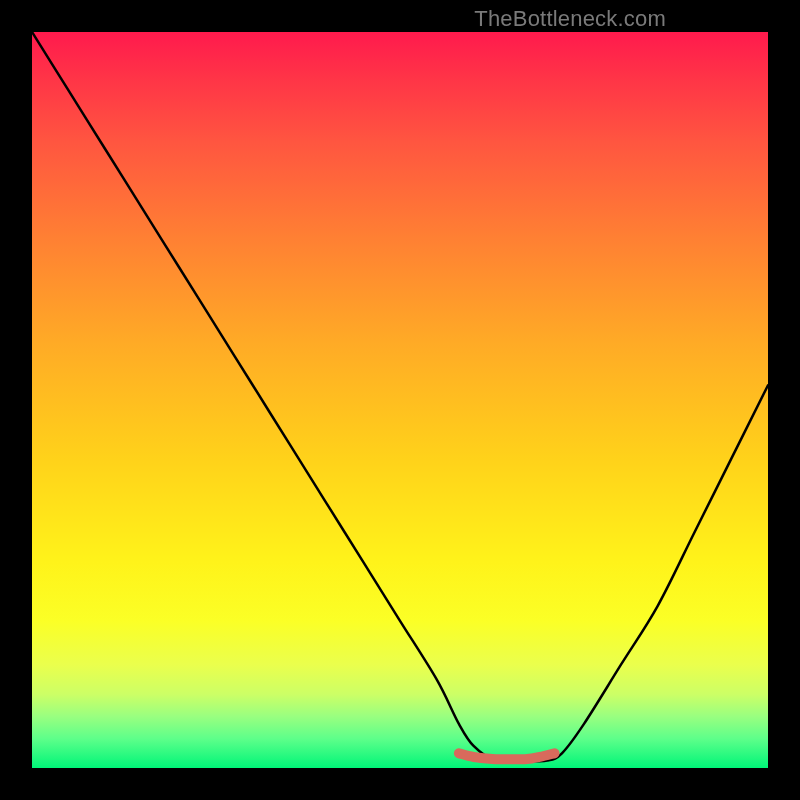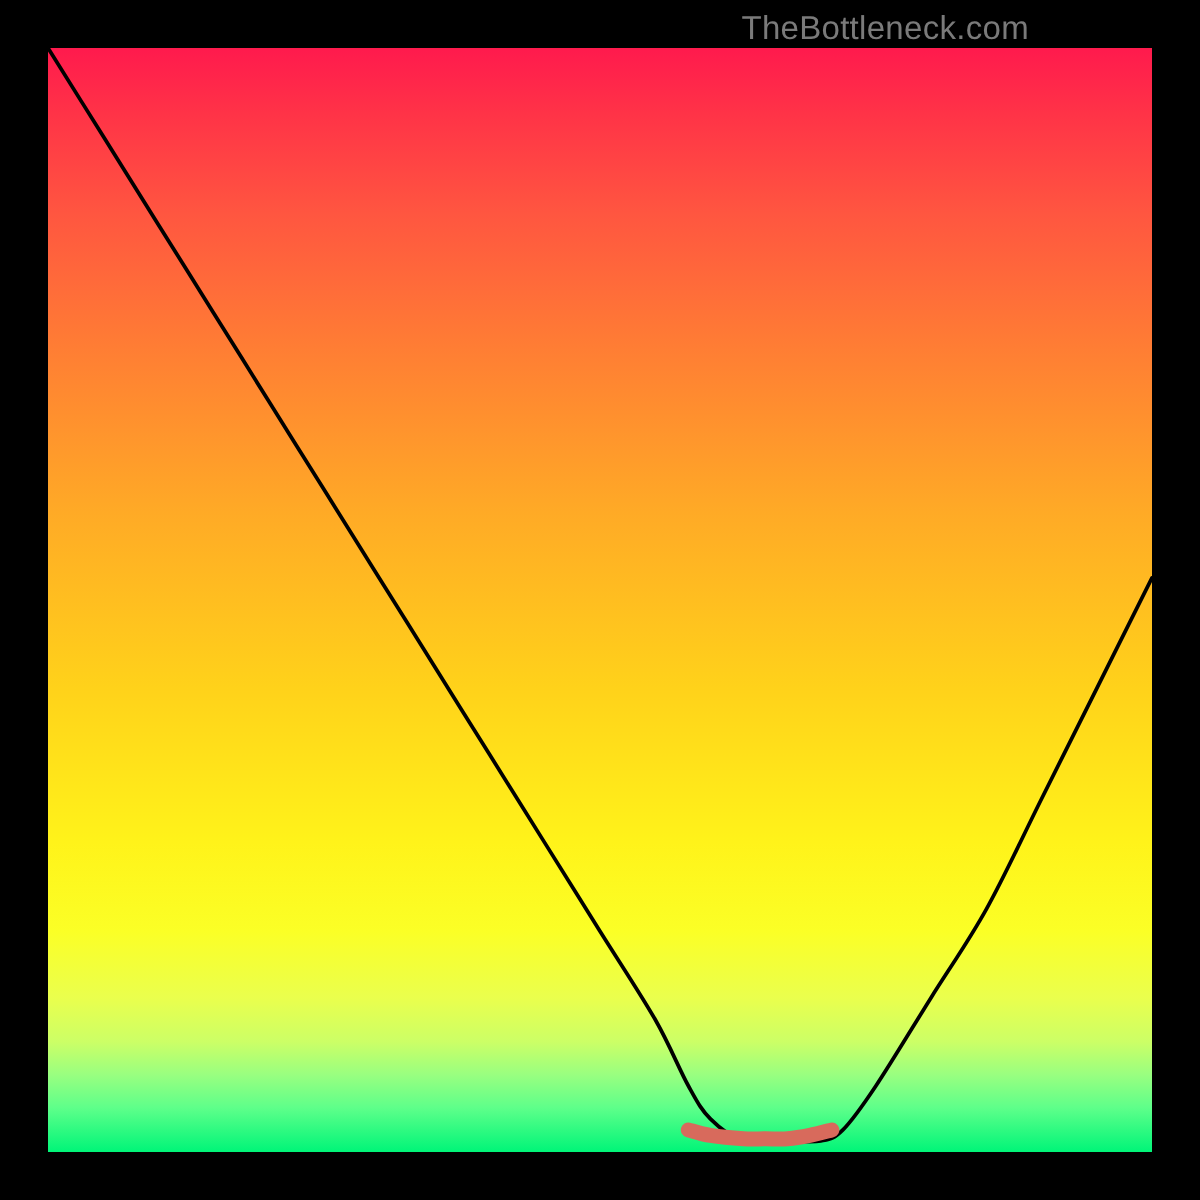--- a/index.html
+++ b/index.html
@@ -11,21 +11,20 @@
     overflow: hidden;
     font-family: Arial, Helvetica, sans-serif;
   }
   .frame {
     position: absolute;
     top: 0;
     left: 0;
     width: 688px;
     height: 800px;
     background: #000;
-    padding-left: 20px;
   }
   .plot-area {
     position: absolute;
     top: 32px;
     left: 32px;
     width: 736px;
     height: 736px;
     
     background: linear-gradient(
       to bottom,

